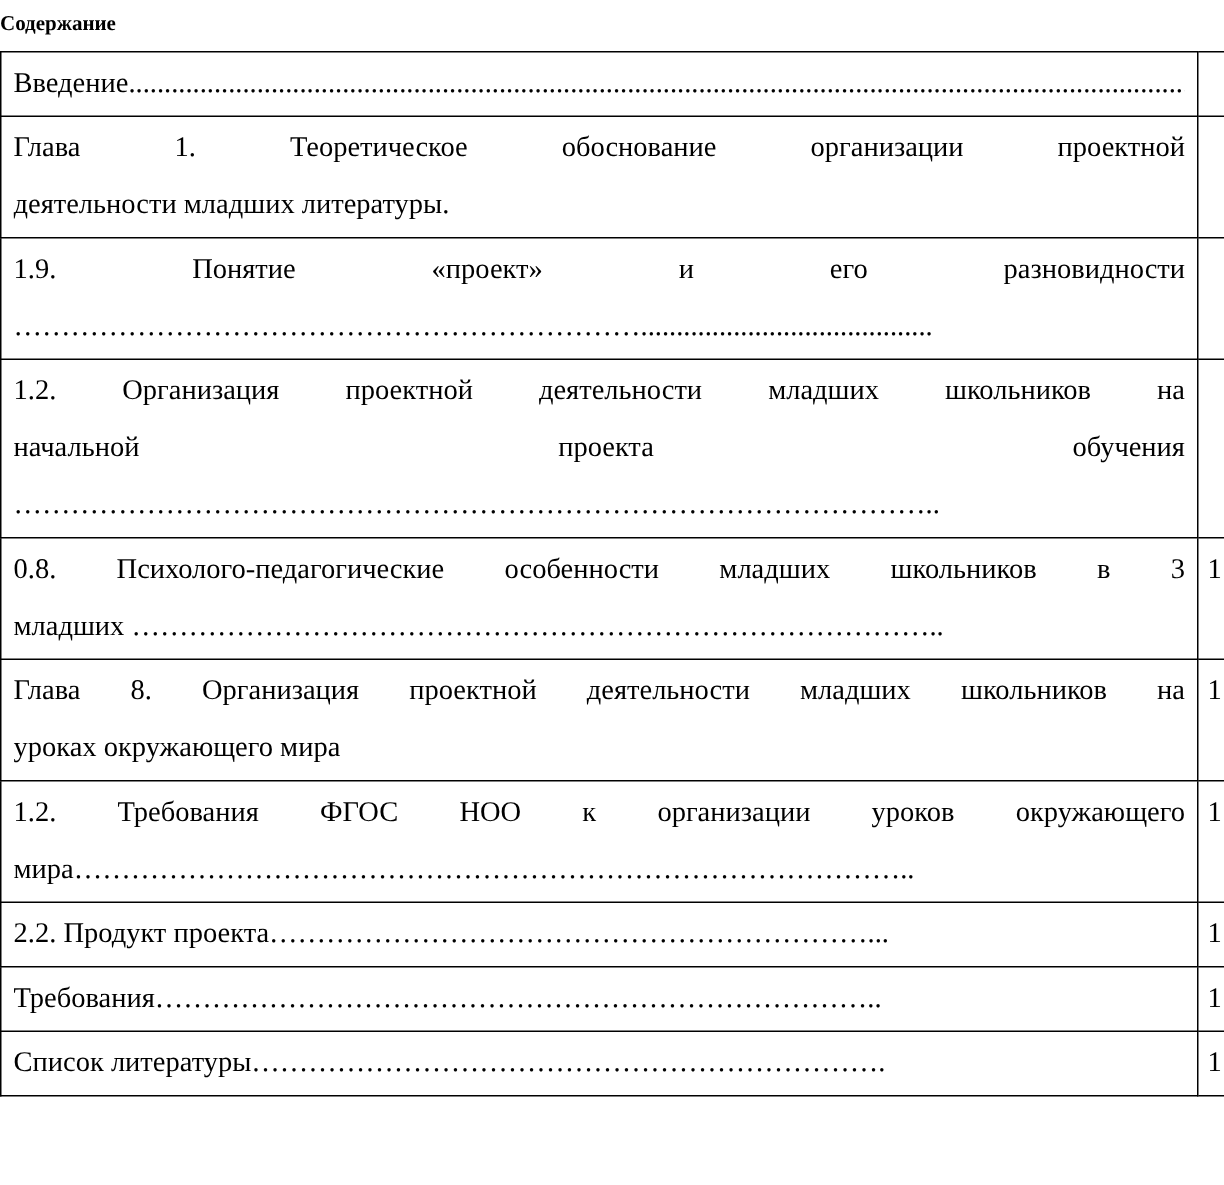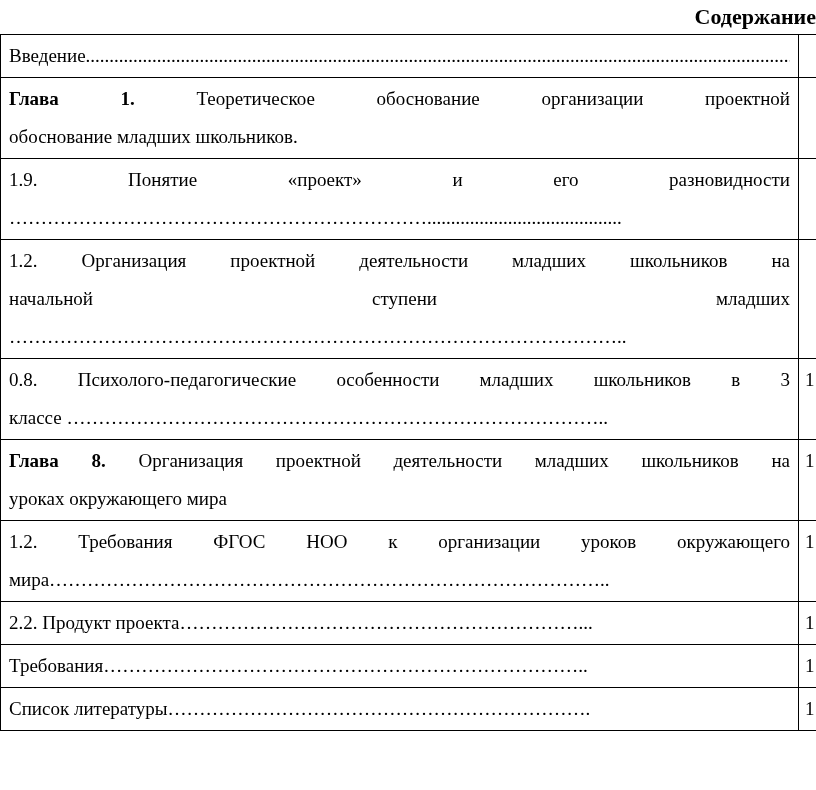--- a/index.html
+++ b/index.html
@@ -4,32 +4,32 @@
 <style>
   html, body { margin: 0; padding: 0; }
   body { background: #ffffff; }
   .page {
     width: 816px; height: 790px; overflow: hidden;
     background: #ffffff; color: #000000;
     font-family: "Liberation Serif", serif;
     position: relative;
   }
   .doc-title {
-    text-align: right; font-weight: bold;
-    font-size: 22px; line-height: 28px; padding-top: 3px; margin-left: 20px;
+    text-align: left; font-weight: bold;
+    font-size: 14px; line-height: 28px; padding-top: 3px;
   }
   table.toc { border-collapse: collapse; table-layout: fixed; width: 841px; margin-top: 3px; }
   .toc td {
     border: 1px solid #000000; vertical-align: top;
     padding: 2px 8px; font-size: 19px; line-height: 38px;
   }
   td.c-page { padding: 2px 6px; }
   .ln { text-align: justify; text-align-last: justify; white-space: nowrap; overflow: hidden; }
   .ln.last { text-align-last: left; }
-  .b { font-weight: bold; }
+  .b { font-weight: normal; }
 </style>
 </head>
 <body>
 
 <div class="page">
   <div class="doc-title">Содержание</div>
 
   <table class="toc">
     <colgroup>
       <col style="width:798px">
@@ -40,46 +40,46 @@
       <tr>
         <td class="c-main">
           <div class="ln last"><span>Введение......................................................................................................................................................</span></div>
         </td>
         <td class="c-page"></td>
       </tr>
 
       <tr>
         <td class="c-main">
           <div class="ln"><span class="b">Глава 1.</span><span> Теоретическое обоснование организации проектной</span></div>
-          <div class="ln last"><span>обоснование младших школьников.</span></div>
+          <div class="ln last"><span>деятельности младших литературы.</span></div>
         </td>
         <td class="c-page"></td>
       </tr>
 
       <tr>
         <td class="c-main">
           <div class="ln"><span>1.9. Понятие «проект» и его разновидности</span></div>
           <div class="ln last"><span>………………………………………………………….........................................</span></div>
         </td>
         <td class="c-page"></td>
       </tr>
 
       <tr>
         <td class="c-main">
           <div class="ln"><span>1.2. Организация проектной деятельности младших школьников на</span></div>
-          <div class="ln"><span>начальной ступени младших</span></div>
+          <div class="ln"><span>начальной проекта обучения</span></div>
           <div class="ln last"><span>……………………………………………………………………………………..</span></div>
         </td>
         <td class="c-page"></td>
       </tr>
 
       <tr>
         <td class="c-main">
           <div class="ln"><span>0.8. Психолого-педагогические особенности младших школьников в 3</span></div>
-          <div class="ln last"><span>классе …………………………………………………………………………..</span></div>
+          <div class="ln last"><span>младших …………………………………………………………………………..</span></div>
         </td>
         <td class="c-page">1</td>
       </tr>
 
       <tr>
         <td class="c-main">
           <div class="ln"><span class="b">Глава 8.</span><span> Организация проектной деятельности младших школьников на</span></div>
           <div class="ln last"><span>уроках окружающего мира</span></div>
         </td>
         <td class="c-page">1</td>

